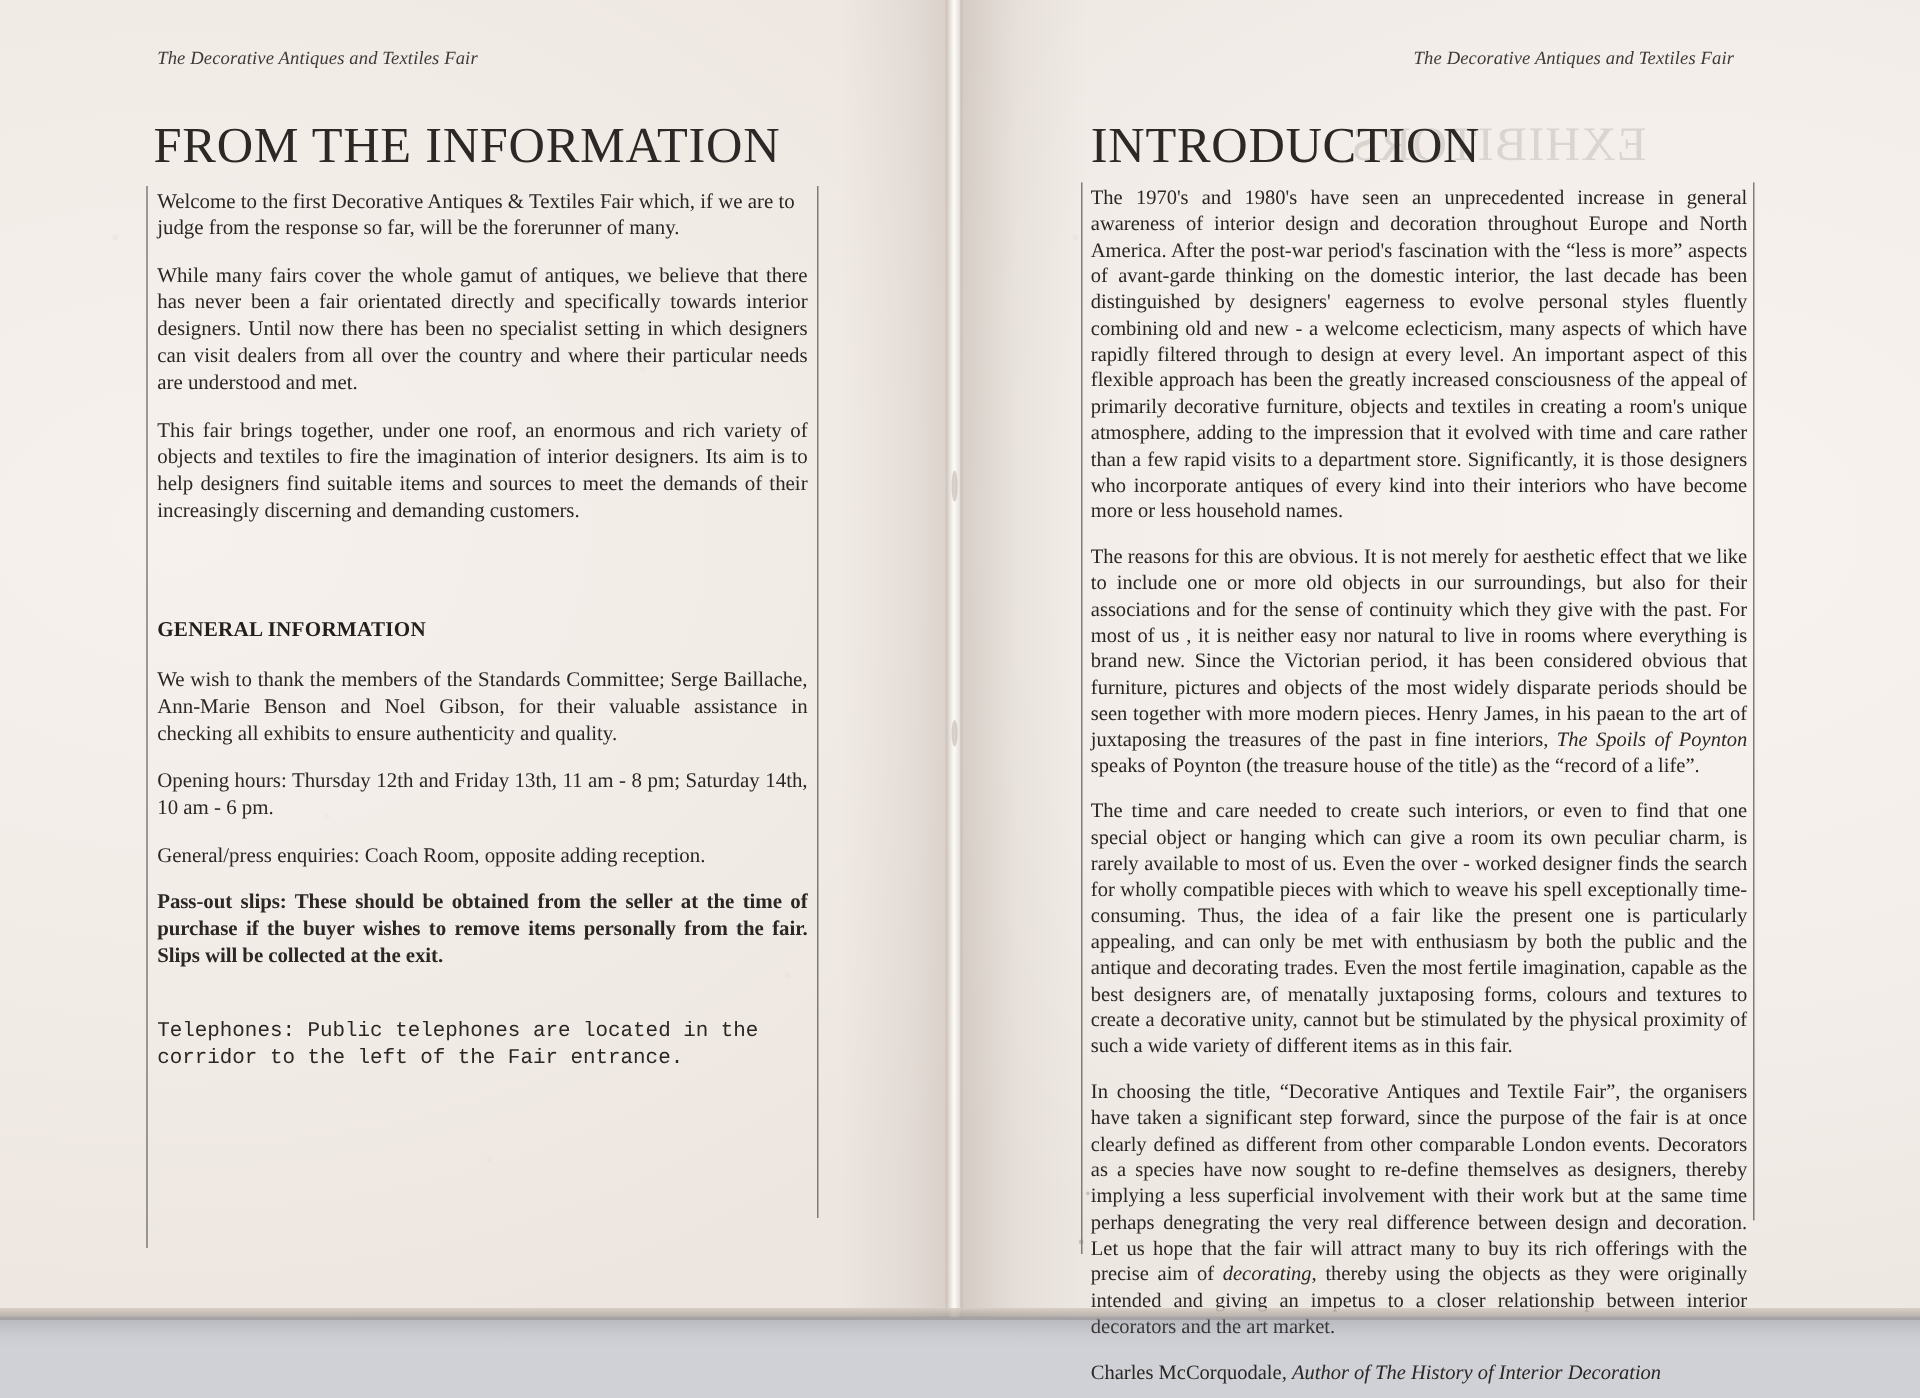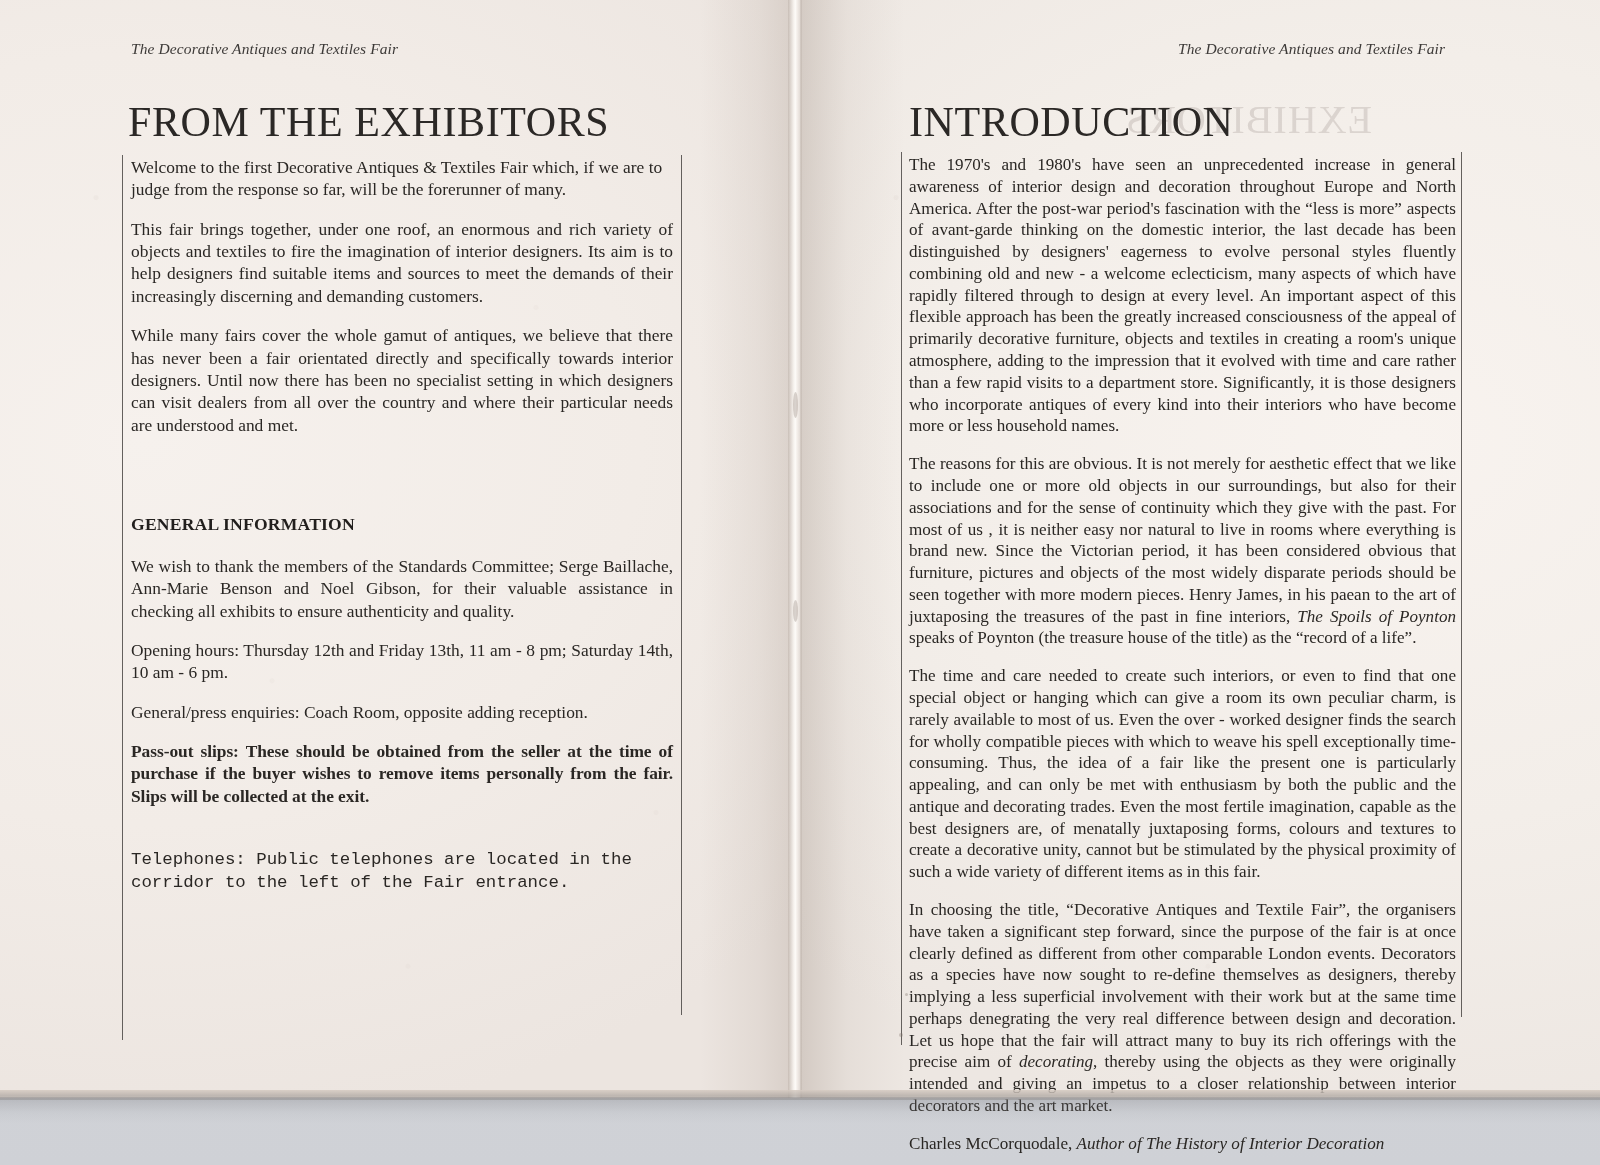--- a/index.html
+++ b/index.html
@@ -225,29 +225,29 @@
 
 <div id="scan">
 
   <div class="book">
 
     <div class="page page-left">
       <div class="grain"></div>
 
       <div class="running-head rh-left">The Decorative Antiques and Textiles Fair</div>
 
-      <h1 class="page-title pt-left">FROM THE EXHIBITORS</h1>
+      <h1 class="page-title pt-left">FROM THE INFORMATION</h1>
 
       <div class="col-rule rule-l-left"></div>
       <div class="col-rule rule-l-right"></div>
 
       <div class="col col-left">
         <p>Welcome to the first Decorative Antiques &amp; Textiles Fair which, if we are to judge from the response so far, will be the forerunner of many.</p>
+        <p class="j">While many fairs cover the whole gamut of antiques, we believe that there has never been a fair orientated directly and specifically towards interior designers. Until now there has been no specialist setting in which designers can visit dealers from all over the country and where their particular needs are understood and met.</p>
         <p class="j">This fair brings together, under one roof, an enormous and rich variety of objects and textiles to fire the imagination of interior designers. Its aim is to help designers find suitable items and sources to meet the demands of their increasingly discerning and demanding customers.</p>
-        <p class="j">While many fairs cover the whole gamut of antiques, we believe that there has never been a fair orientated directly and specifically towards interior designers. Until now there has been no specialist setting in which designers can visit dealers from all over the country and where their particular needs are understood and met.</p>
 
         <h3 class="subhead">GENERAL INFORMATION</h3>
 
         <p class="j">We wish to thank the members of the Standards Committee; Serge Baillache, Ann-Marie Benson and Noel Gibson, for their valuable assistance in checking all exhibits to ensure authenticity and quality.</p>
         <p class="j">Opening hours: Thursday 12th and Friday 13th, 11 am - 8 pm; Saturday 14th, 10 am - 6 pm.</p>
         <p>General/press enquiries: Coach Room, opposite adding reception.</p>
         <p class="j semibold">Pass-out slips: These should be obtained from the seller at the time of purchase if the buyer wishes to remove items personally from the fair. Slips will be collected at the exit.</p>
         <p class="gap-before">Telephones: Public telephones are located in the corridor to the left of the Fair entrance.</p>
 
       </div>

